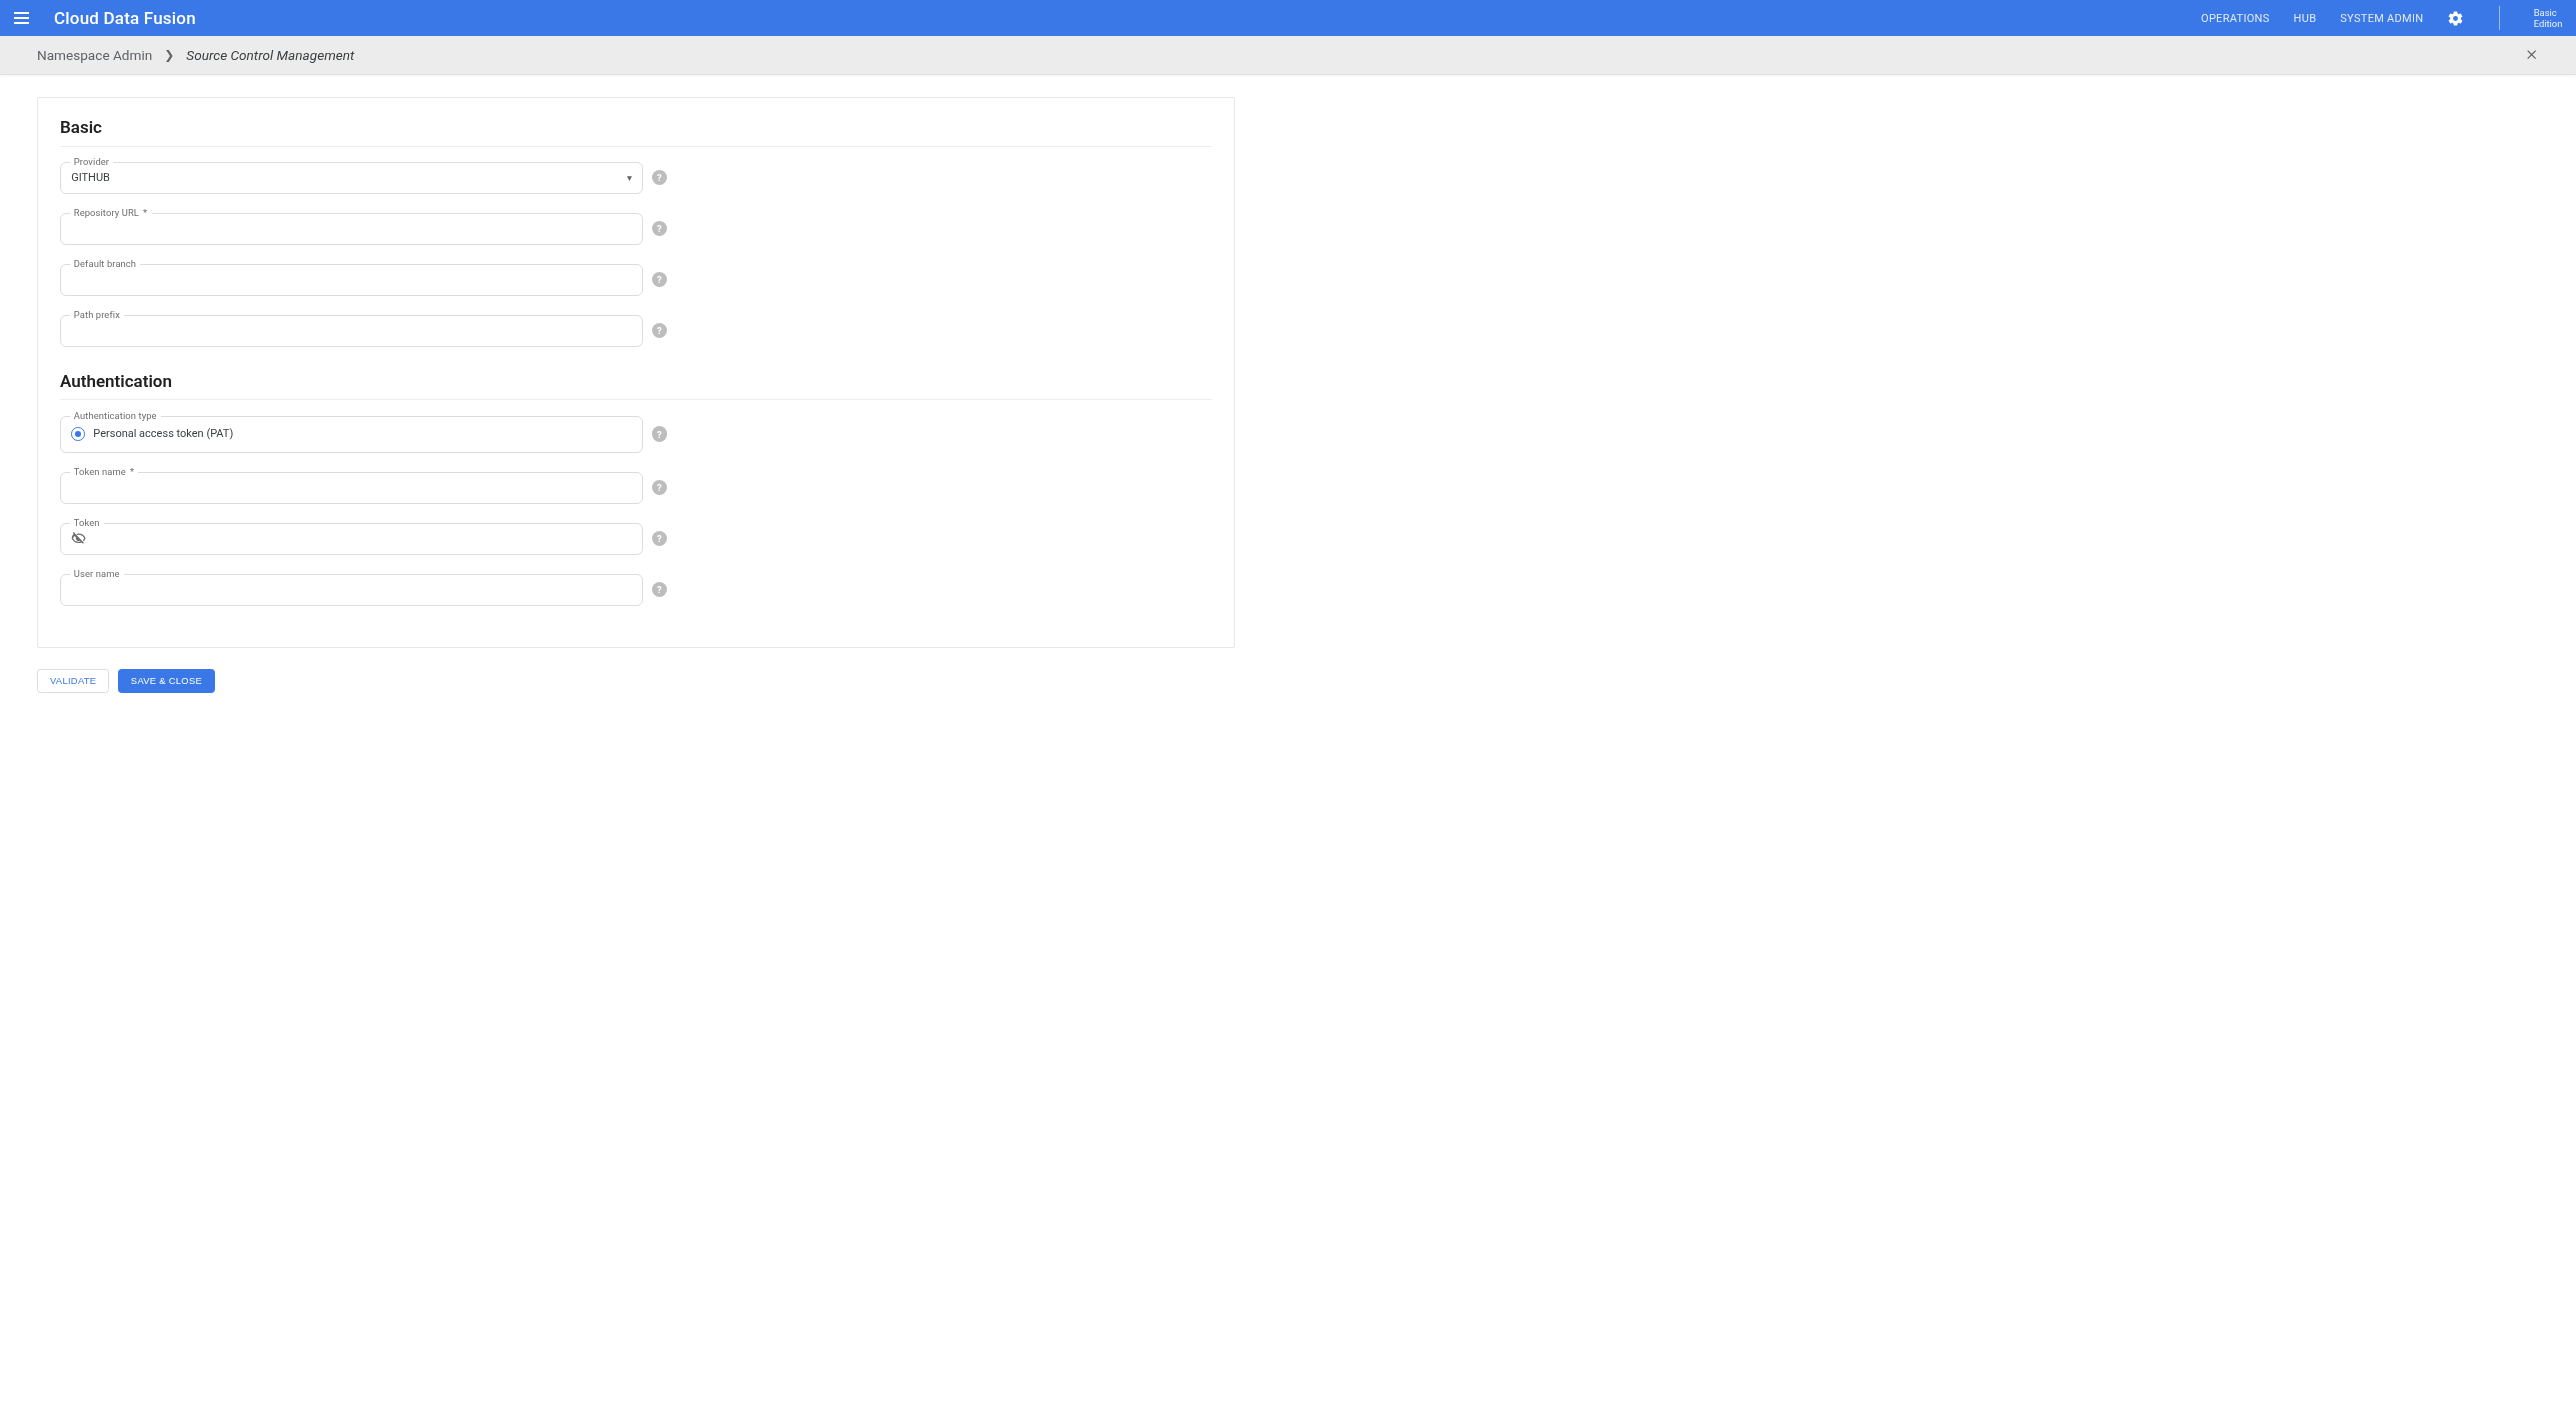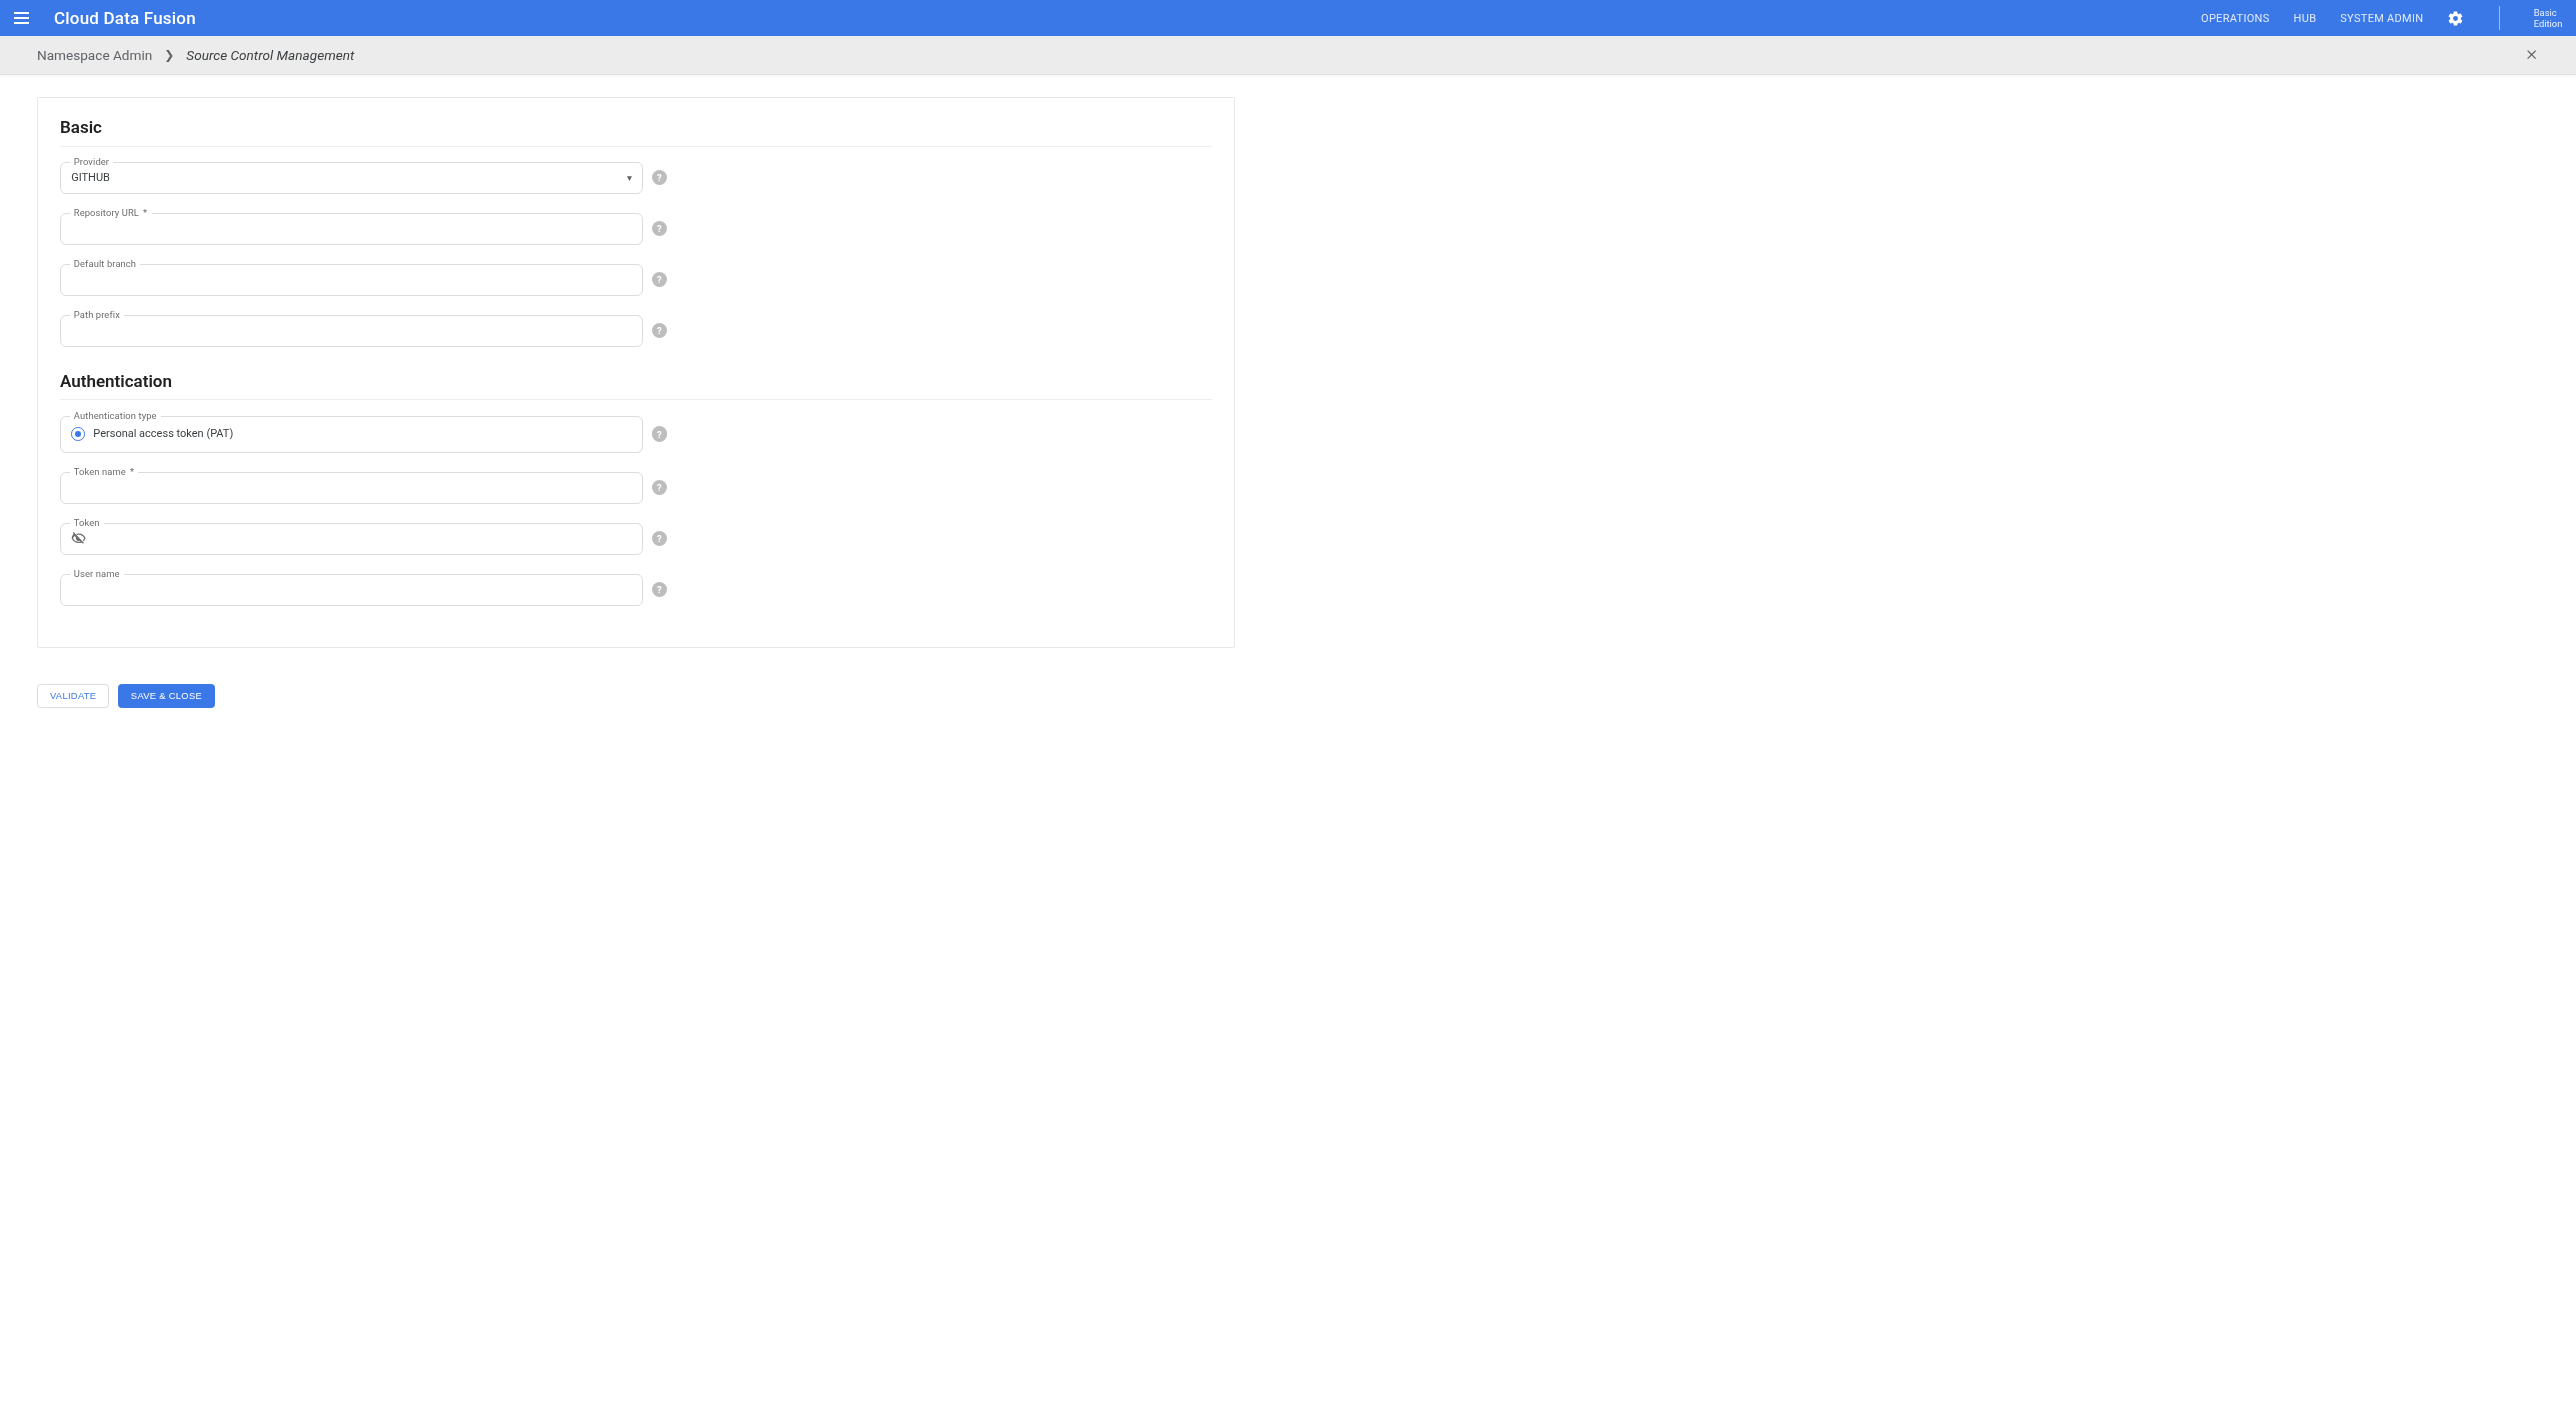--- a/index.html
+++ b/index.html
@@ -85,21 +85,21 @@
     display:flex; align-items:center; justify-content:center;
     font-size:9.4px; font-weight:700; flex-shrink:0; cursor:pointer;
   }
   .radio-wrap { display:flex; align-items:flex-start; gap:8.5px; }
   .radio-outer { width:13.6px; height:13.6px; border:1.7px solid #3b78e7; border-radius:50%; display:flex; align-items:center; justify-content:center; }
   .radio-inner { width:6.8px; height:6.8px; border-radius:50%; background:#3b78e7; }
   .radio-label { font-size:11px; color:#3c4043; }
   .vis-icon { color:#6d6d6d; display:flex; align-items:center; cursor:pointer; }
   
   
-  .button-row { display:flex; gap:8.5px; margin-top: 36px; }
+  .button-row { display:flex; gap:8.5px; margin-top: 21px; }
   .btn {
     height: 24px; padding: 0 12px; font-size: 9.4px; font-weight: 500;
     border-radius: 3.4px; letter-spacing: 0.3px; cursor:pointer;
     display:flex; align-items:center;
   }
   .btn-outline { border:0.9px solid #dcdcdc; background:#fff; color:#3b78e7; }
   .btn-primary { border:0.9px solid #3b78e7; background:#3b78e7; color:#fff; }
   
   svg { display:block; }
 </style>

